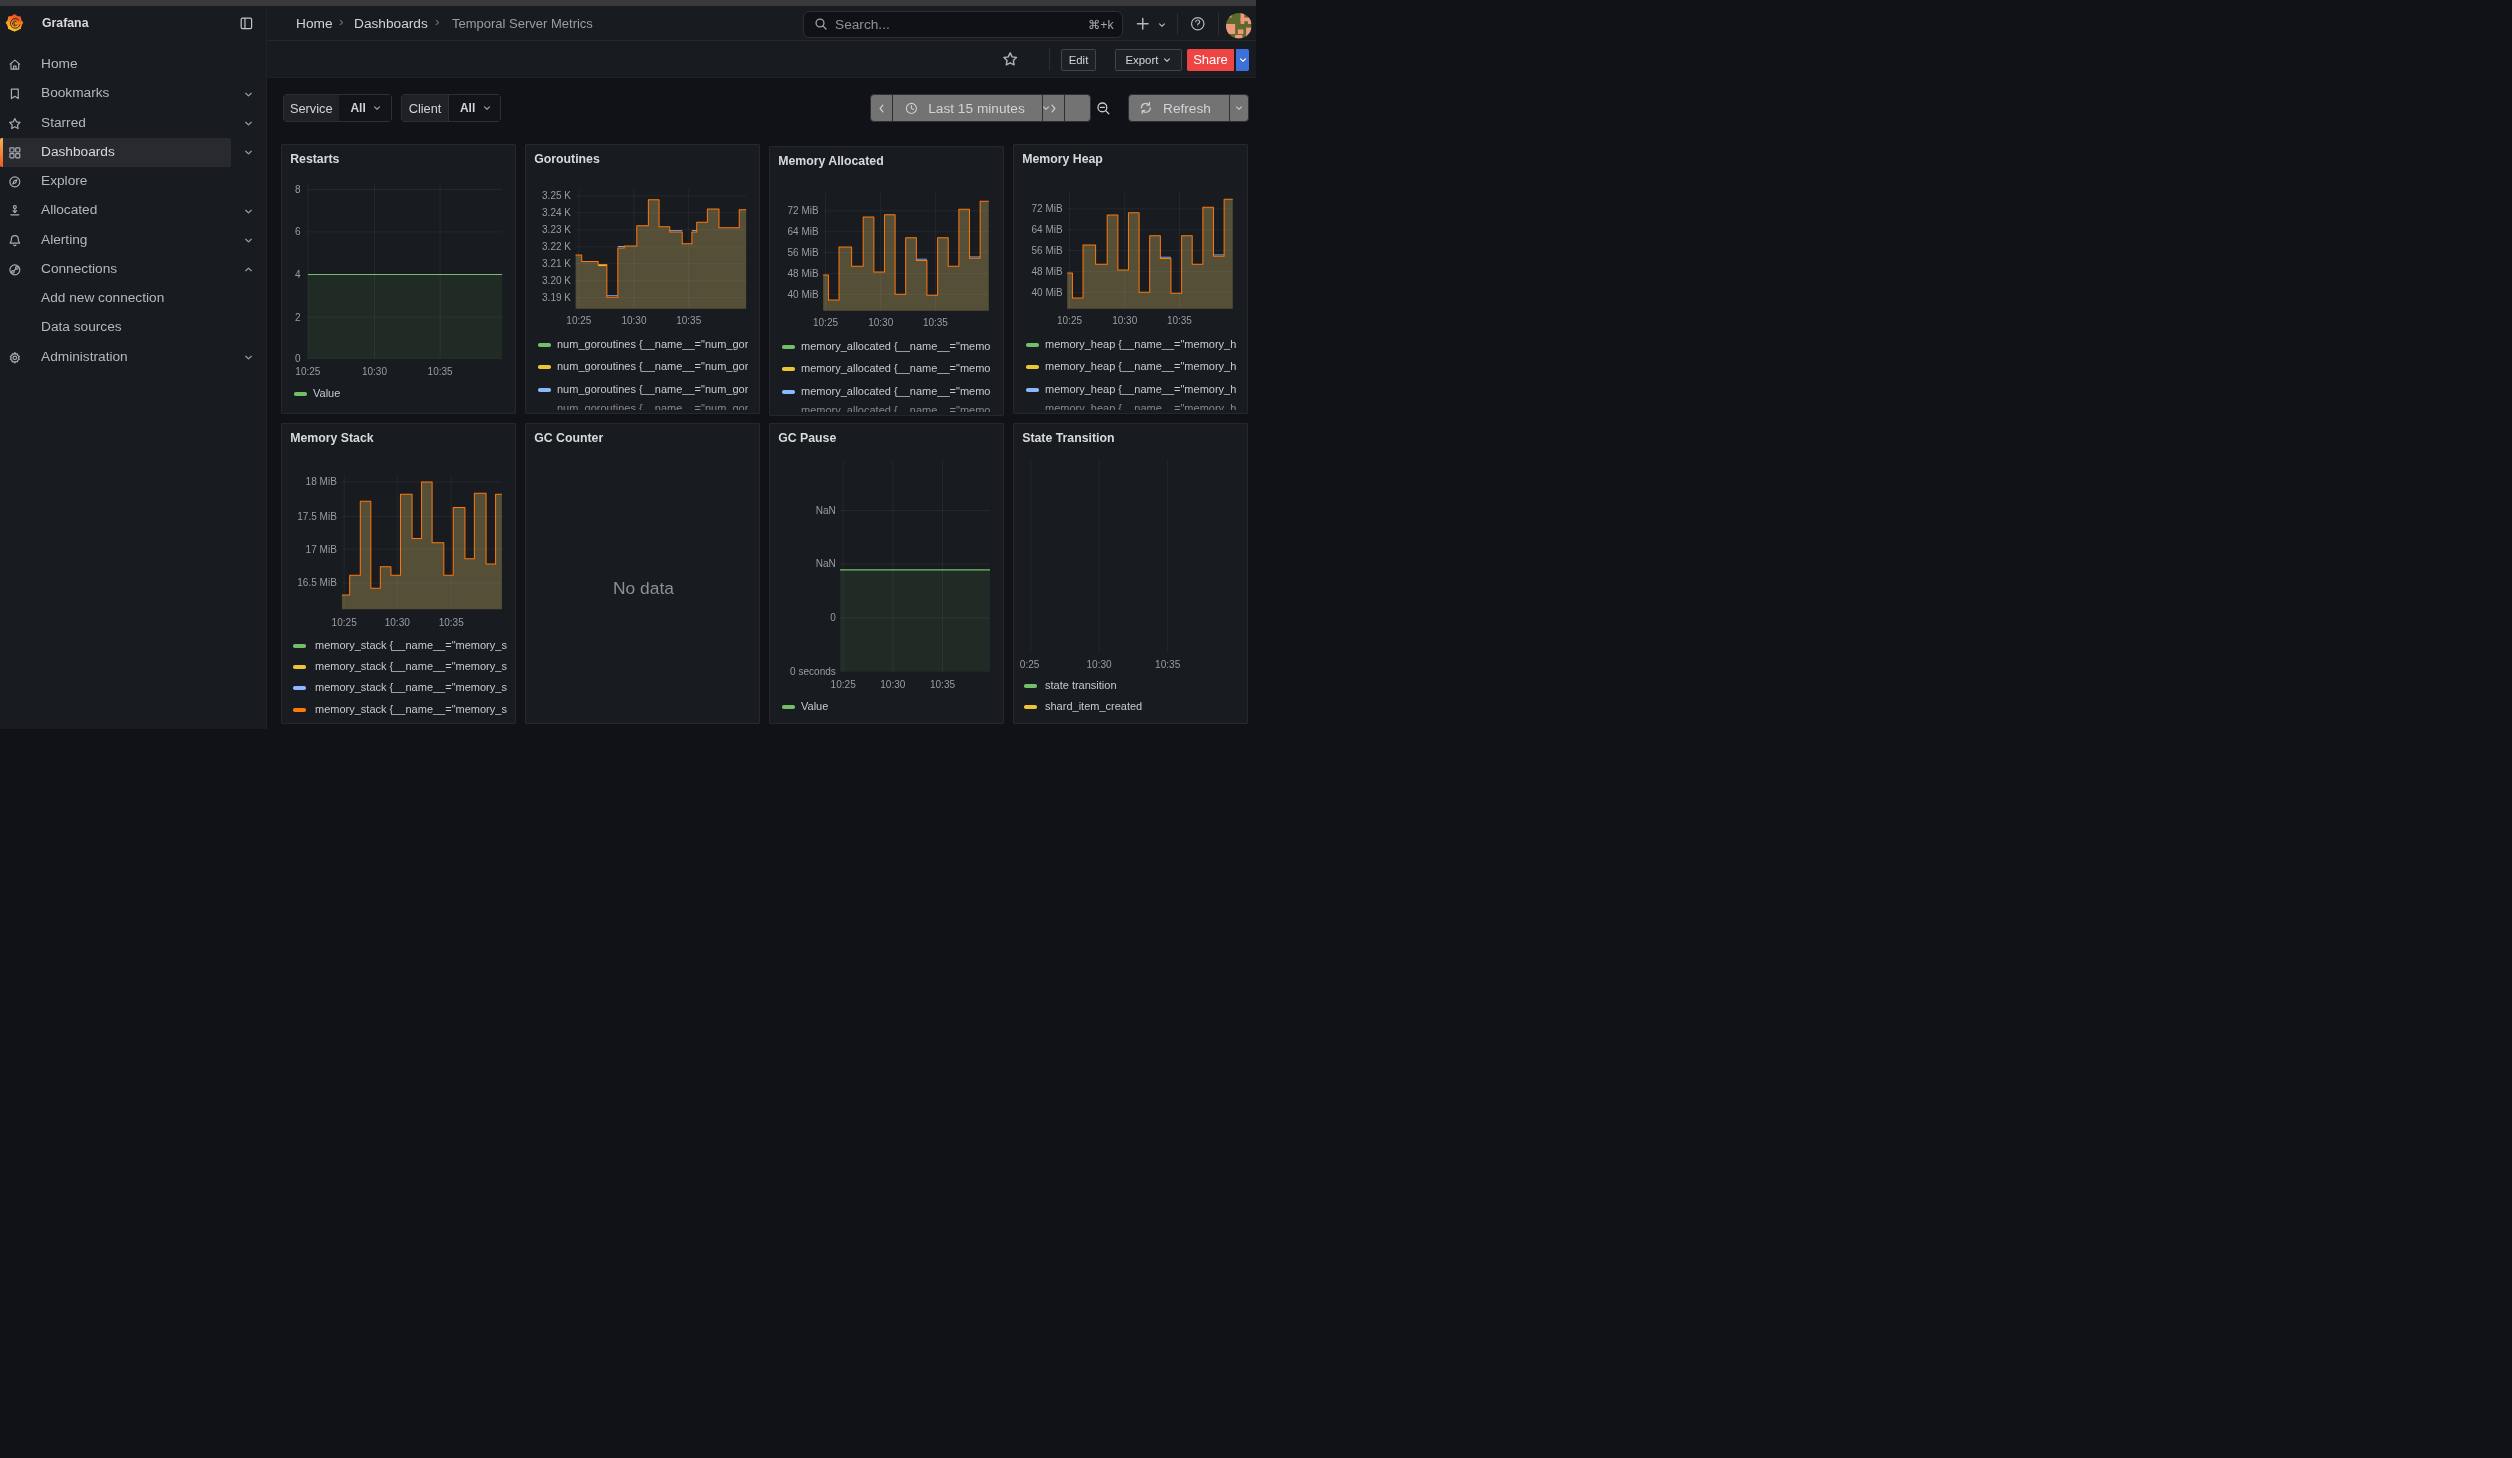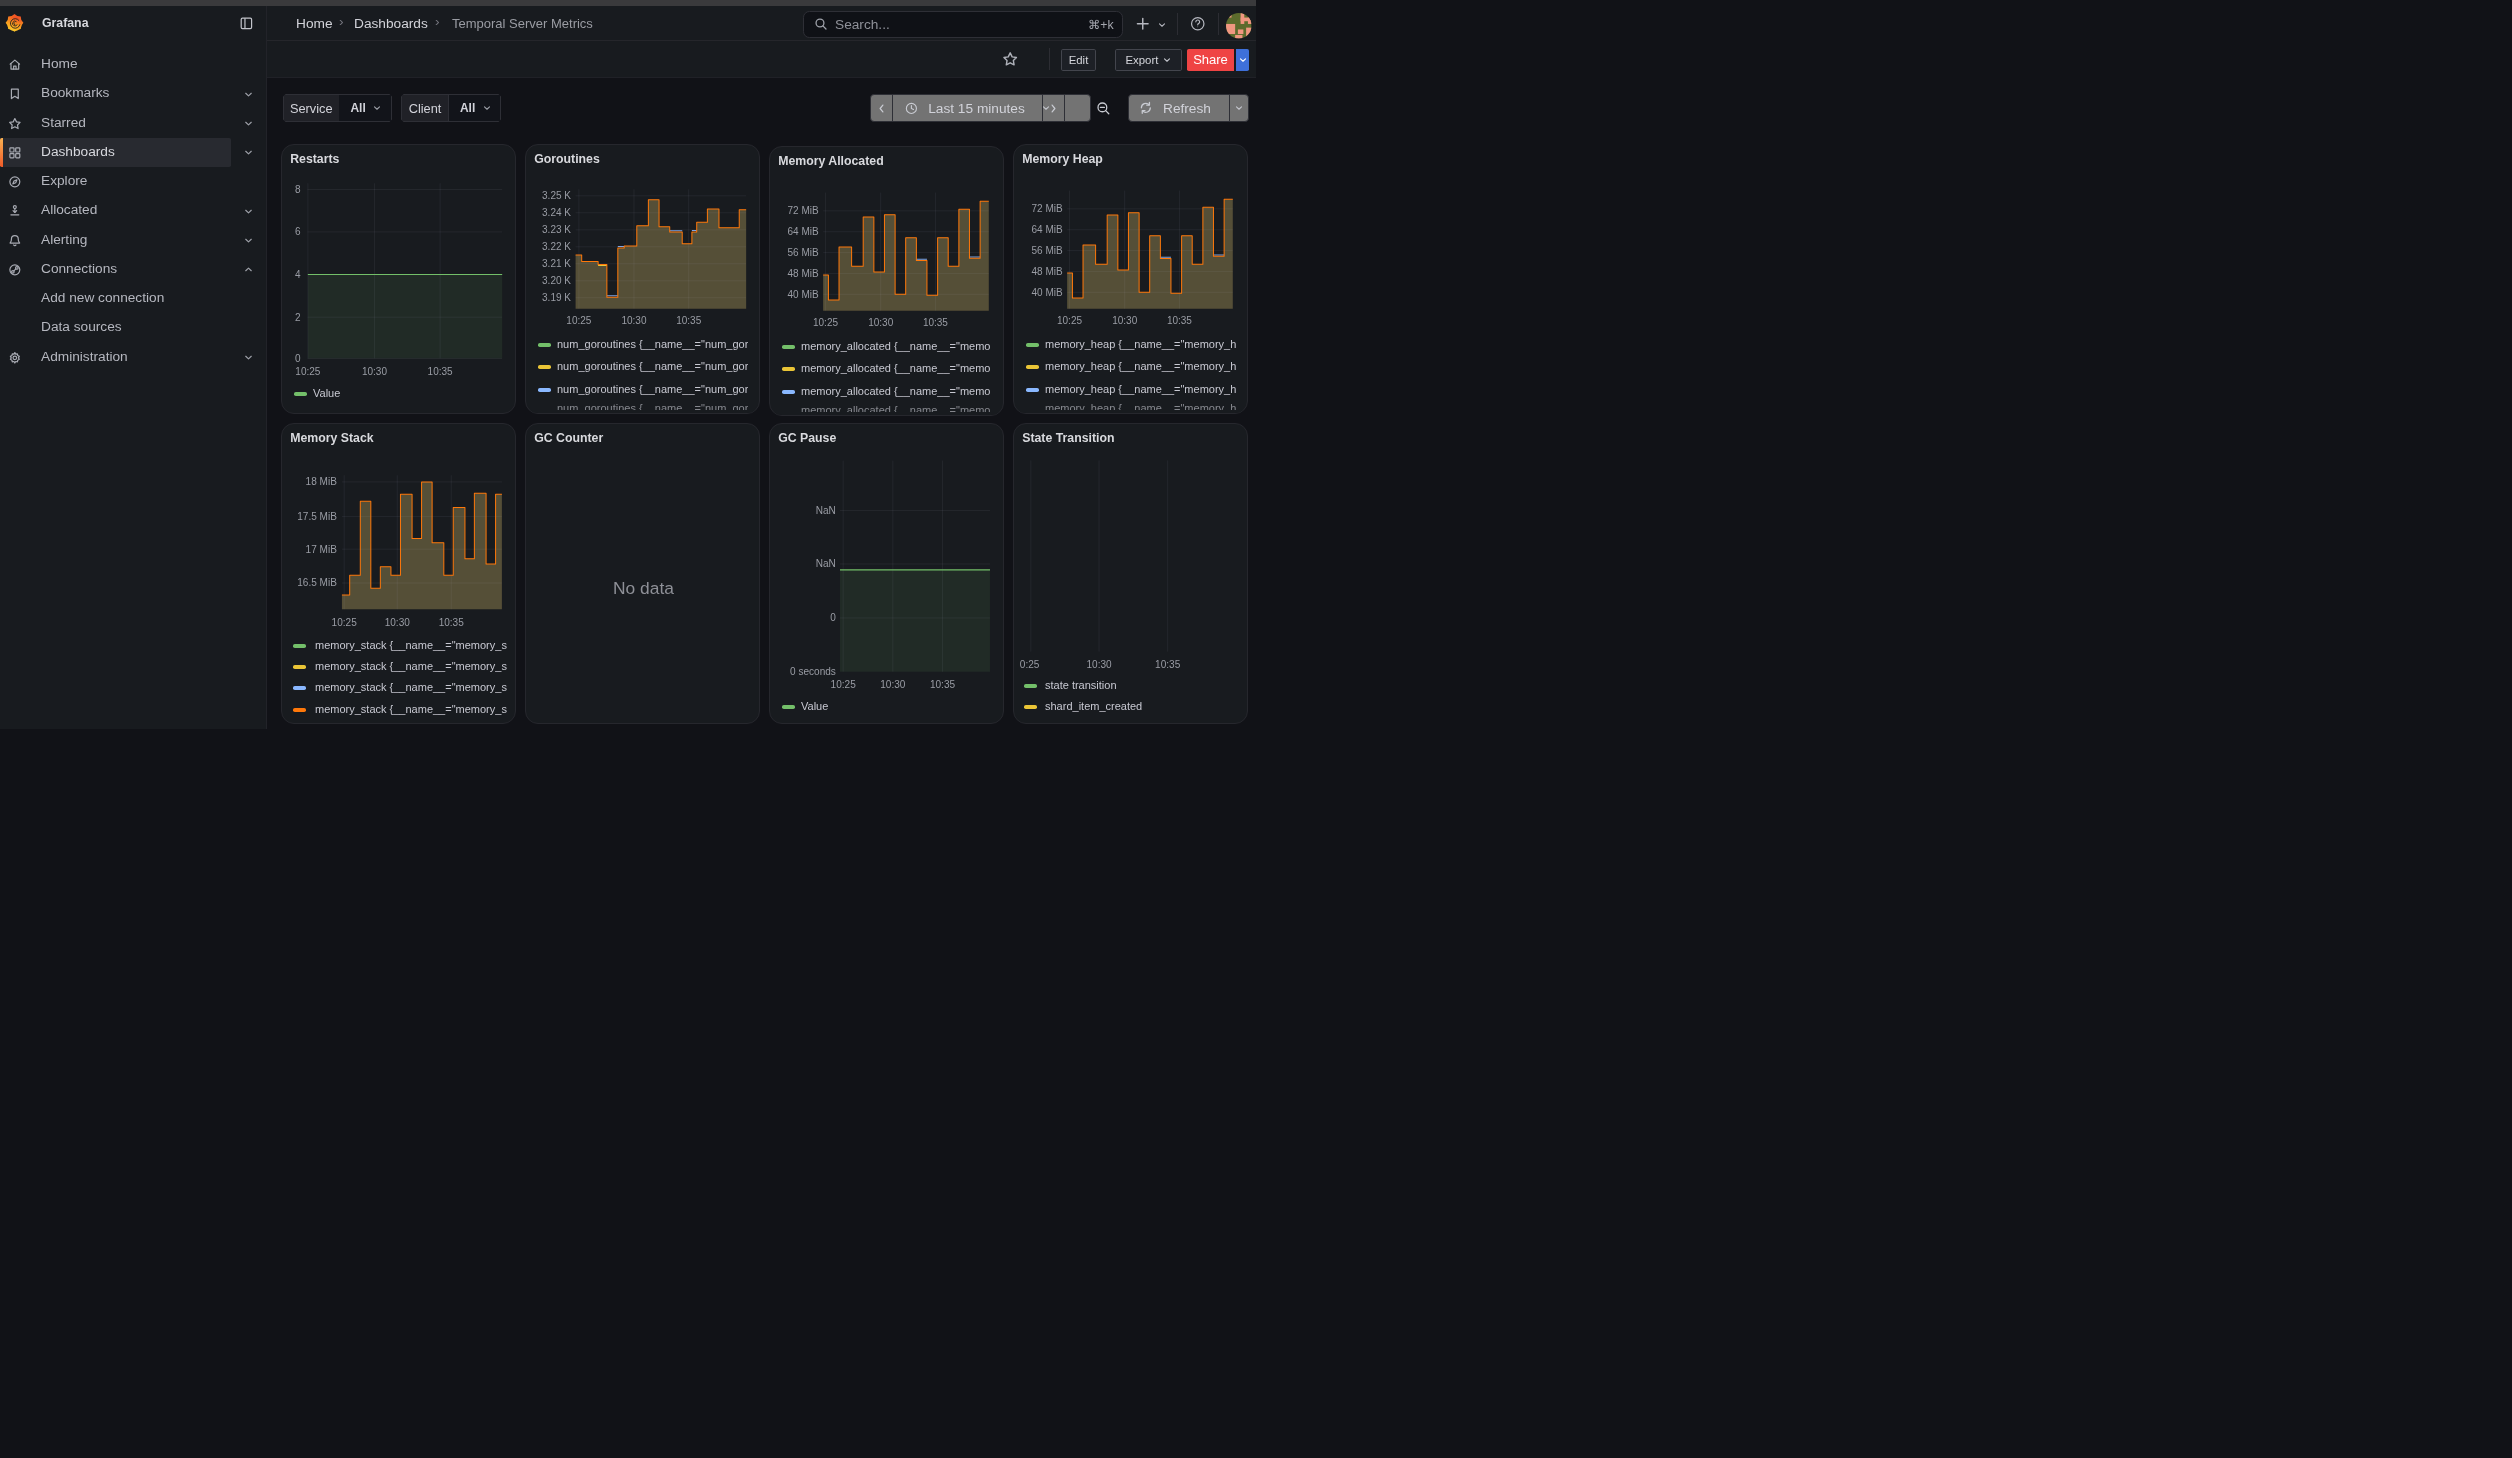--- a/index.html
+++ b/index.html
@@ -5,21 +5,21 @@
 .abs{position:absolute}
 #app{position:relative;width:1256px;height:729px}
 .macbar{position:absolute;left:0;top:0;width:1256px;height:6.4px;background:#3a3a3c;border-bottom:0.9px solid #55555a;box-sizing:content-box;height:5.5px}
 .header{position:absolute;left:0;top:6.4px;width:1256px;height:35px;background:#181b1f;border-bottom:0.9px solid #25262b}
 .sidebar{position:absolute;left:0;top:41px;width:267px;height:688px;background:#181b1f;border-right:0.9px solid #222329}
 .sidebar-top{position:absolute;left:0;top:6.4px;width:267px;height:35px;background:#181b1f;border-right:0.9px solid #222329}
 .toolbar{position:absolute;left:267px;top:41px;width:989px;height:37px;background:#181b1f;border-bottom:0.9px solid #202127}
 .navitem{position:absolute;left:0;width:231px;height:29px}
 .navitem.active{background:#282a30;border-radius:1.8px}
 .accent{position:absolute;left:0;top:0;width:3.2px;height:29px;border-radius:1.8px 0 0 1.8px;background:linear-gradient(180deg,#f9b152,#f05a28)}
-.panel{position:absolute;background:#181b1f;border:0.9px solid #26272d;border-radius:13px;overflow:hidden}
+.panel{position:absolute;background:#181b1f;border:0.9px solid #26272d;border-radius:1px;overflow:hidden}
 .ptitle{position:absolute;left:8.2px;top:7.3px;font-size:12.3px;font-weight:700;color:#d9dade}
 .dash{width:12.8px;height:3.7px;border-radius:1.8px}
 .ltxt{font-size:11px;white-space:nowrap;max-width:196px;overflow:hidden}
 .btn{position:absolute;height:21.5px;border:0.9px solid #43454d;border-radius:1.8px;background:#1d2026;color:#d4d5db;font-size:11.4px;display:flex;align-items:center;justify-content:center}
 .grp{position:absolute;height:28px;border:0.9px solid #2e2f36;border-radius:4px;background:#737373;display:flex}
 .seg{height:100%;display:flex;align-items:center;justify-content:center;color:#d2d3da;font-size:12.8px}
 .grp.tc .seg{font-size:13.7px}
 .segdiv{width:0.9px;height:100%;background:#2e2f36}
 .vdiv{position:absolute;width:0.9px;background:#2c2d33}
 </style></head><body>

